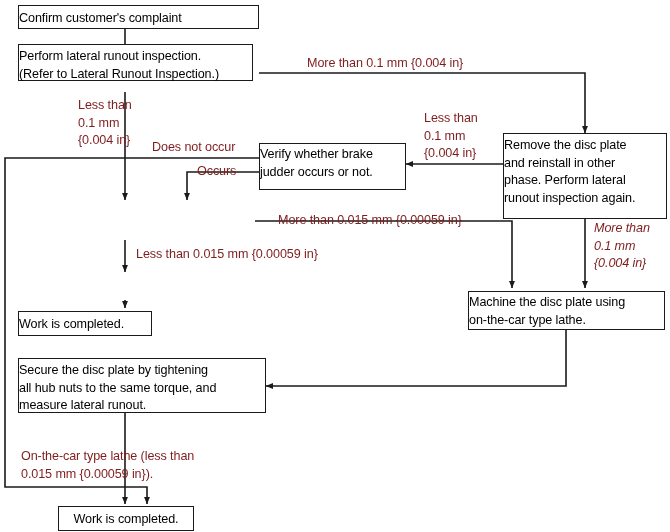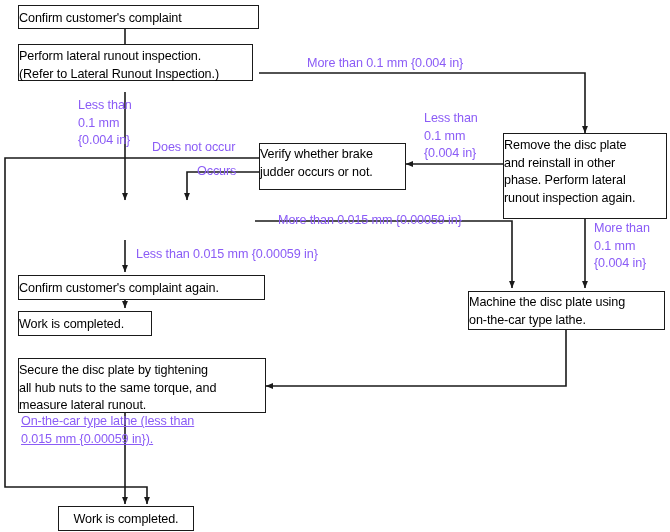--- a/index.html
+++ b/index.html
@@ -29,21 +29,21 @@
     background: #ffffff;
     color: #000000;
     font-size: 12.6px;
     line-height: 17.5px;
     padding: 3px 7px 3px 0;
     white-space: pre-line;
     letter-spacing: -0.1px;
   }
   .edge-label {
     position: absolute;
-    color: #8b5cf6;
+    color: #7f1d1d;
     font-size: 12.6px;
     line-height: 17.5px;
     white-space: pre-line;
     background: transparent;
     letter-spacing: -0.1px;
   }
 </style>
 </head>
 <body>
 
@@ -91,21 +91,20 @@
 
   <div class="node" style="left:259px; top:143px; width:147px; height:47px; padding-top:2px;">Verify whether brake
 judder occurs or not.</div>
 
   <div class="node" style="left:503px; top:133px; width:164px; height:86px; padding-top:3px;">Remove the disc plate
 and reinstall in other
 phase. Perform lateral
 runout inspection again.</div>
 
 
-  <div class="node" style="left:18px; top:275px; width:247px; height:25px; line-height:19px;">Confirm customer's complaint again.</div>
 
   <div class="node" style="left:18px; top:311px; width:134px; height:25px; line-height:19px;">Work is completed.</div>
 
   <div class="node" style="left:468px; top:291px; width:197px; height:39px; padding-top:2px;">Machine the disc plate using
 on-the-car type lathe.</div>
 
   <div class="node" style="left:18px; top:358px; width:248px; height:55px; padding-top:3px;">Secure the disc plate by tightening
 all hub nuts to the same torque, and
 measure lateral runout.</div>
 
@@ -120,22 +119,22 @@
   <div class="edge-label" style="left:152px; top:139px;">Does not occur</div>
 
   <div class="edge-label" style="left:197px; top:163px;">Occurs</div>
 
   <div class="edge-label" style="left:424px; top:110px;">Less than
 0.1 mm
 {0.004 in}</div>
 
   <div class="edge-label" style="left:278px; top:212px;">More than 0.015 mm {0.00059 in}</div>
 
-  <div class="edge-label" style="left:594px; top:220px;">More than
+  <div class="edge-label" style="left:594px; top:220px;font-style:italic;">More than
 0.1 mm
 {0.004 in}</div>
 
   <div class="edge-label" style="left:136px; top:246px;">Less than 0.015 mm {0.00059 in}</div>
 
-  <div class="edge-label" style="left:21px; top:413px;text-decoration:underline;">On-the-car type lathe (less than
+  <div class="edge-label" style="left:21px; top:448px;">On-the-car type lathe (less than
 0.015 mm {0.00059 in}).</div>
 
 </div>
 
 </body></html>

